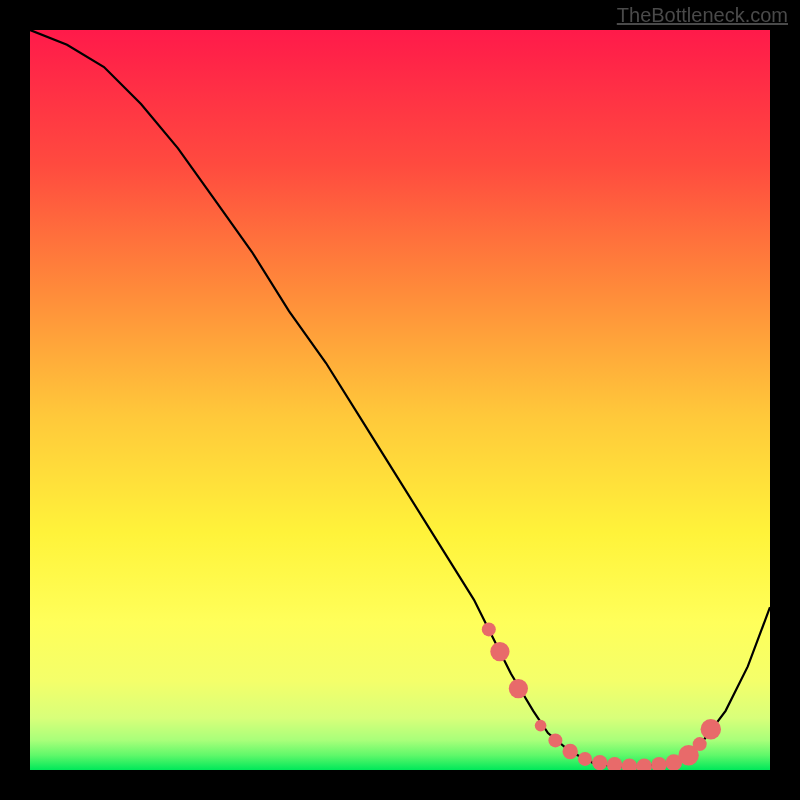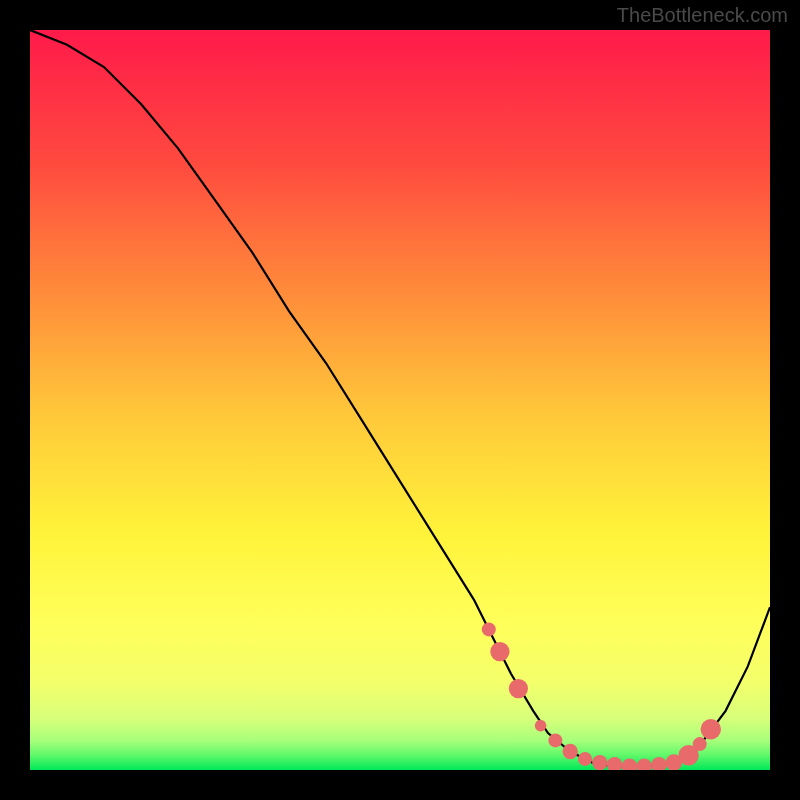--- a/index.html
+++ b/index.html
@@ -11,20 +11,21 @@
     position: relative;
   }
   .watermark {
     position: absolute;
     top: 4px;
     right: 12px;
     color: #4a4a4a;
     font-size: 20px;
     font-weight: normal;
     z-index: 10;
+    text-decoration: underline;
   }
   .plot-area {
     position: absolute;
     left: 30px;
     top: 30px;
     width: 740px;
     height: 740px;
   }
   .gradient-bg {
     width: 100%;

